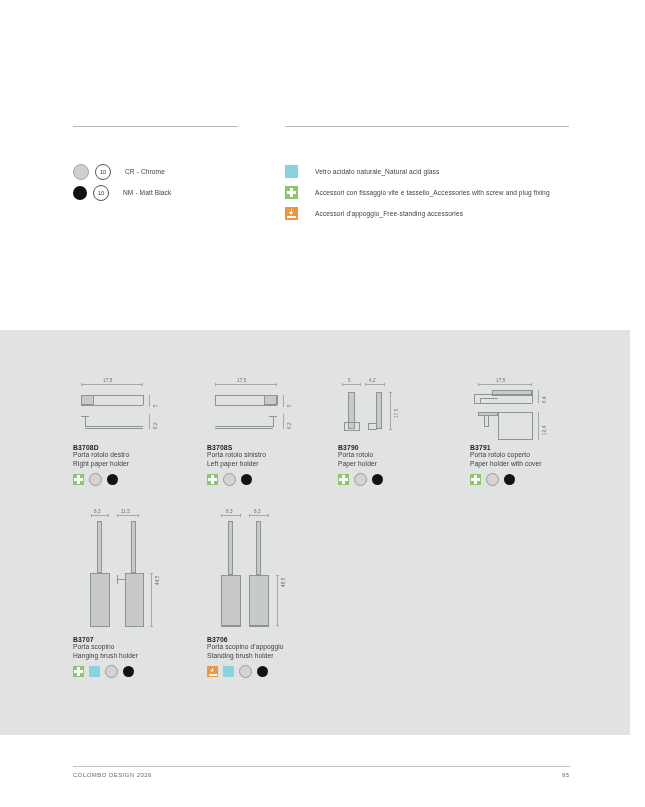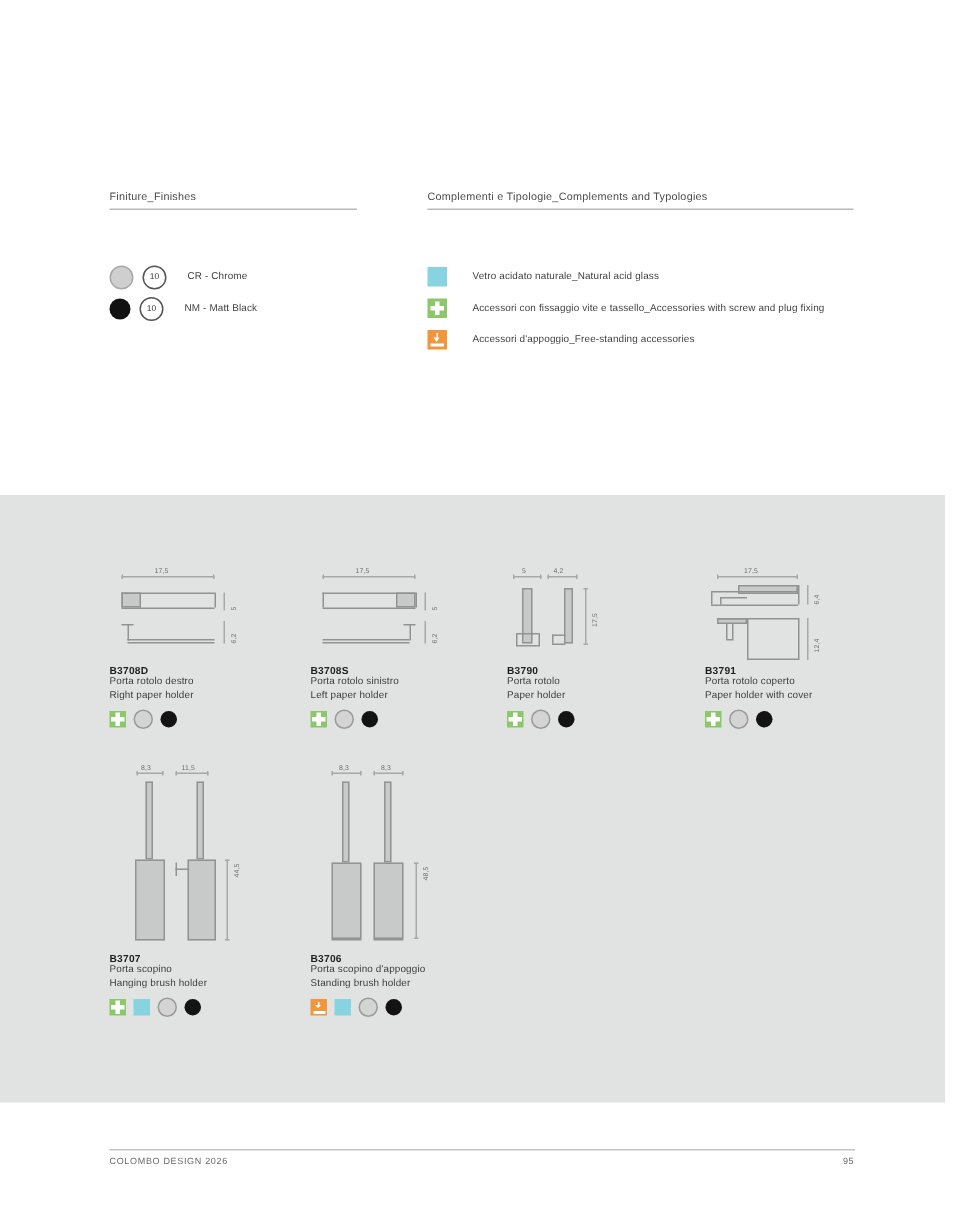--- a/index.html
+++ b/index.html
@@ -95,41 +95,39 @@
   .footer-rule{position:absolute;left:73px;top:766px;width:497px;height:1px;background:#c3c3c3;}
   .footer-left{position:absolute;left:73px;top:772px;font-size:6px;color:#6a6a6a;letter-spacing:.45px;}
   .footer-right{position:absolute;left:562px;top:772px;font-size:6px;color:#6a6a6a;letter-spacing:.3px;}
 </style>
 </head>
 <body>
 
 <div class="legend-area">
 
   <div class="legend-col left">
-    <div class="legend-title">Finiture_Finishes</div>
     <div class="legend-rule"></div>
     <div class="legend-items">
 
       <div class="legend-row">
         <span class="dot chrome"></span>
         <span class="num-circle">10</span>
         <span class="lbl fin-label">CR - Chrome</span>
       </div>
 
       <div class="legend-row">
         <span class="dot black"></span>
         <span class="num-circle">10</span>
         <span class="lbl fin-label">NM - Matt Black</span>
       </div>
 
     </div>
   </div>
 
   <div class="legend-col right">
-    <div class="legend-title">Complementi e Tipologie_Complements and Typologies</div>
     <div class="legend-rule"></div>
     <div class="legend-items">
 
       <div class="legend-row">
         <span class="sq glass"></span>
         <span class="lbl typ-label">Vetro acidato naturale_Natural acid glass</span>
       </div>
 
       <div class="legend-row">
         <span class="sq screw">

